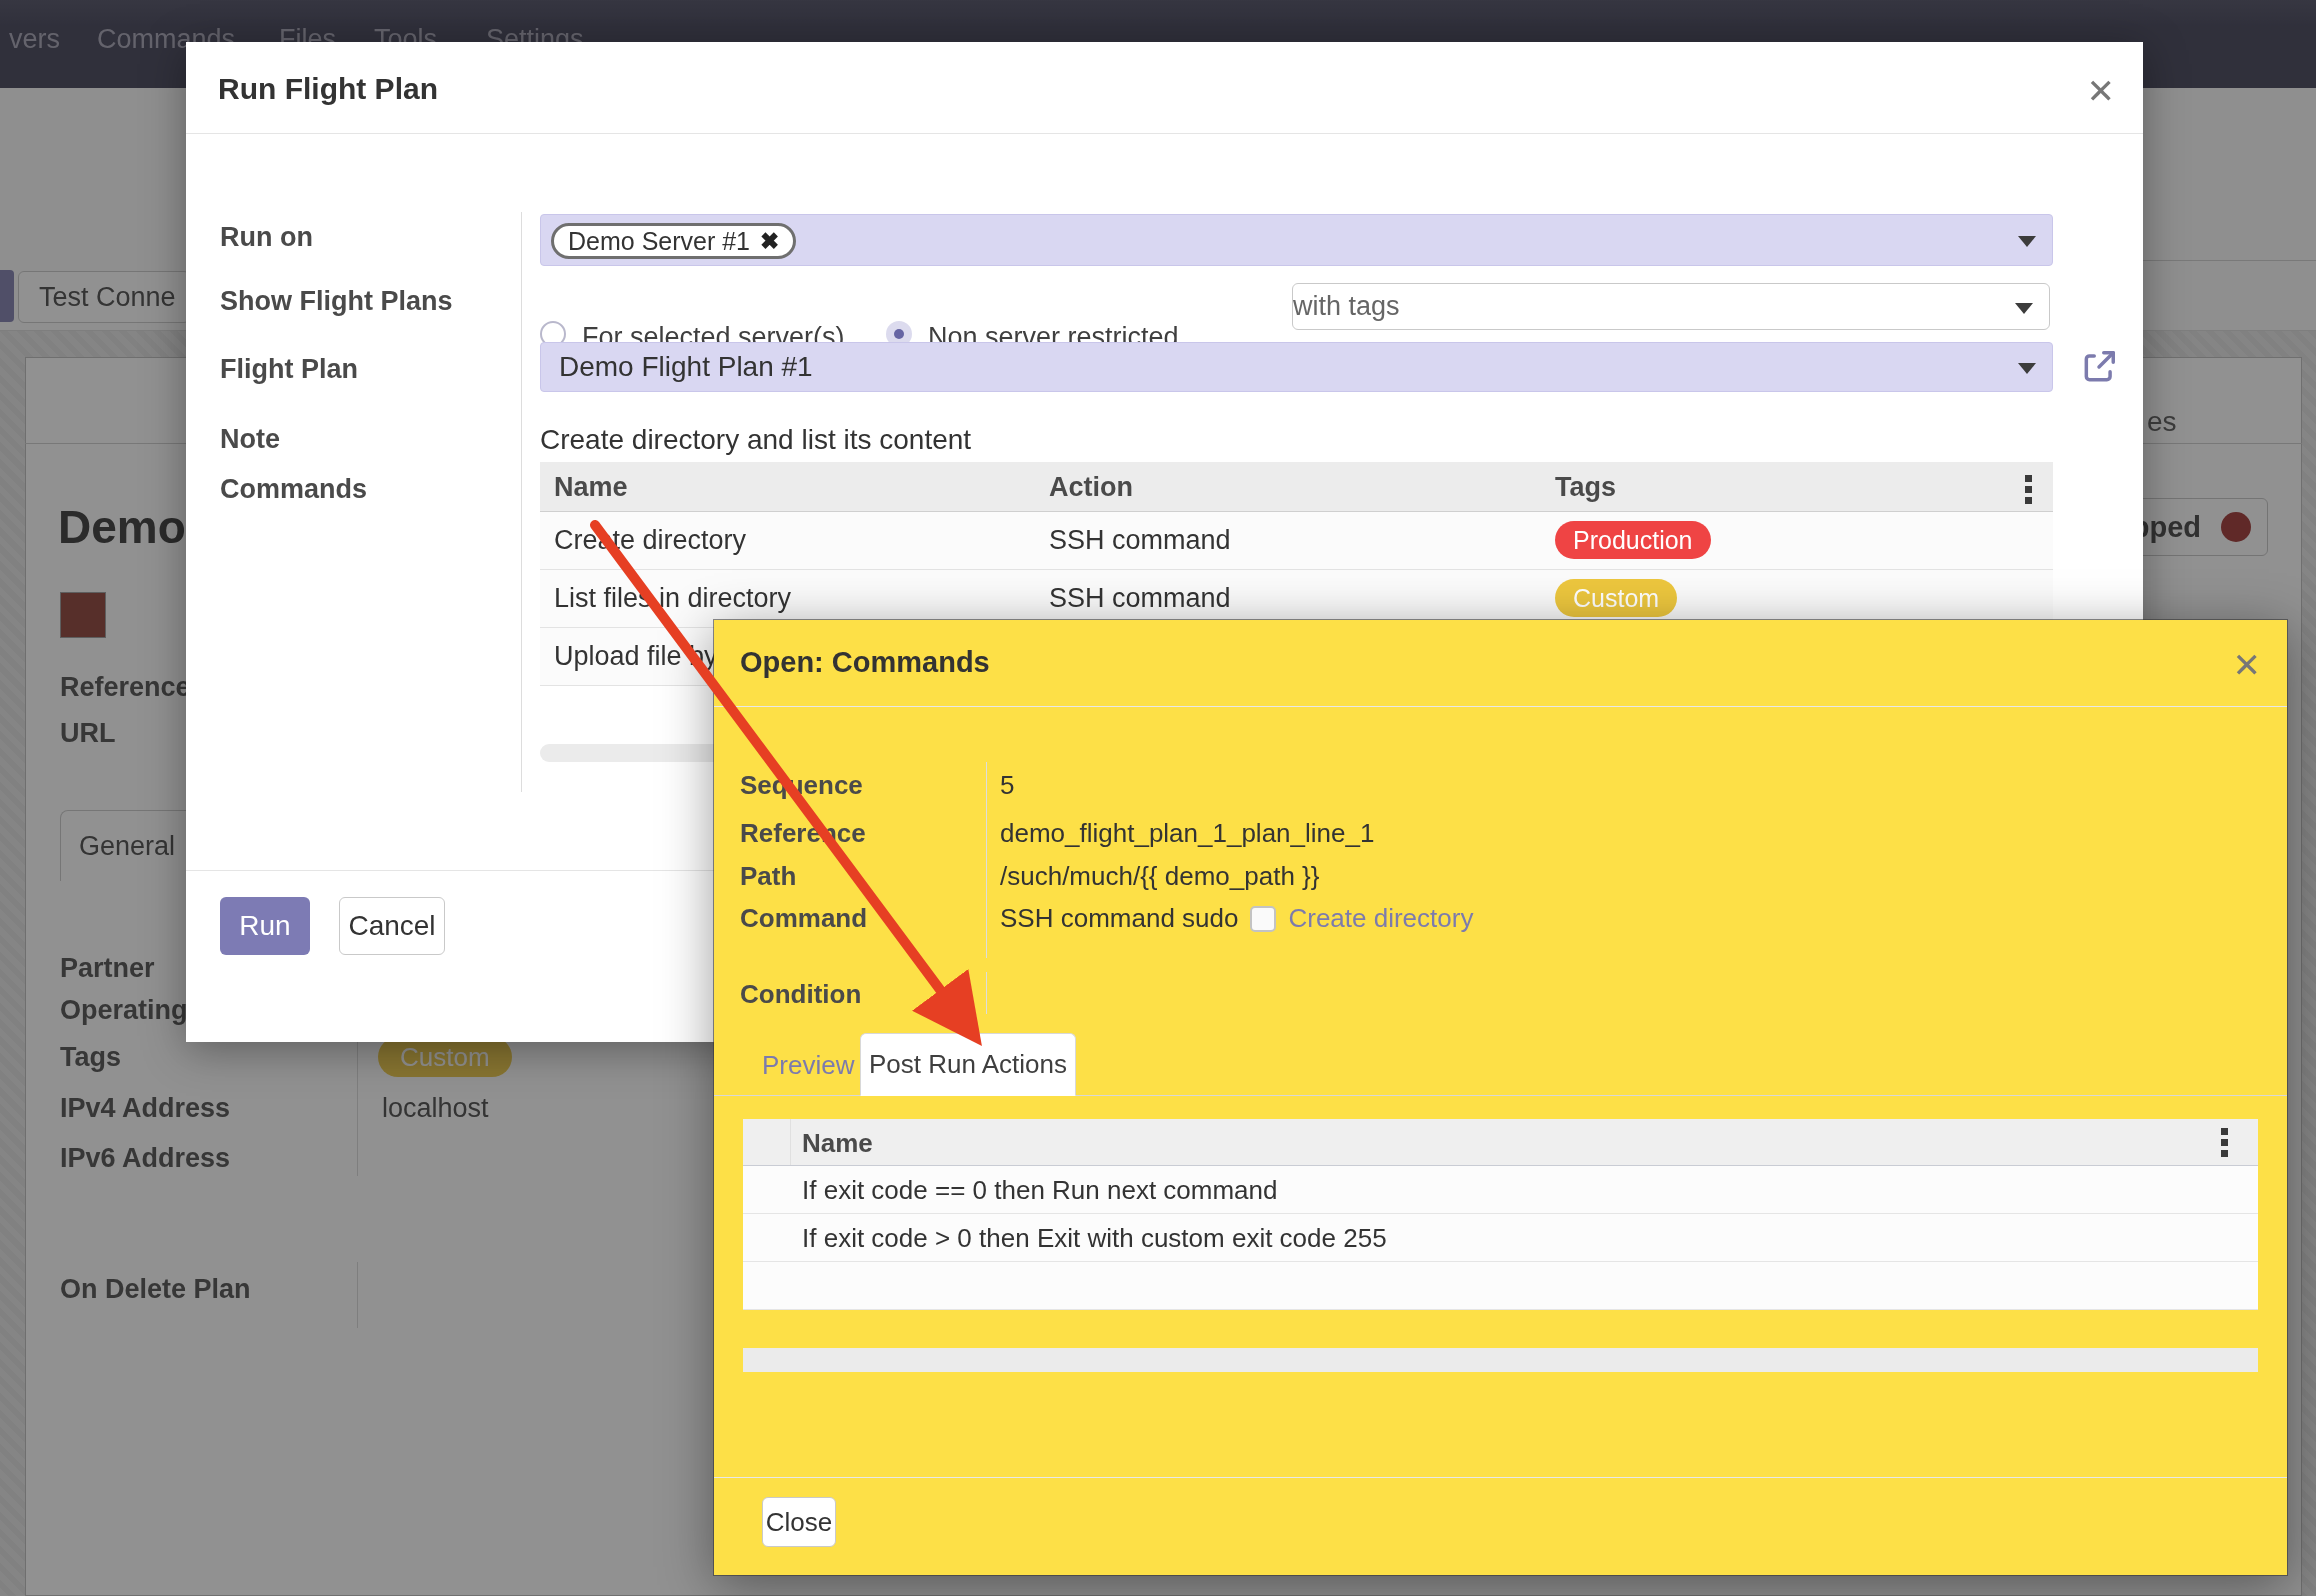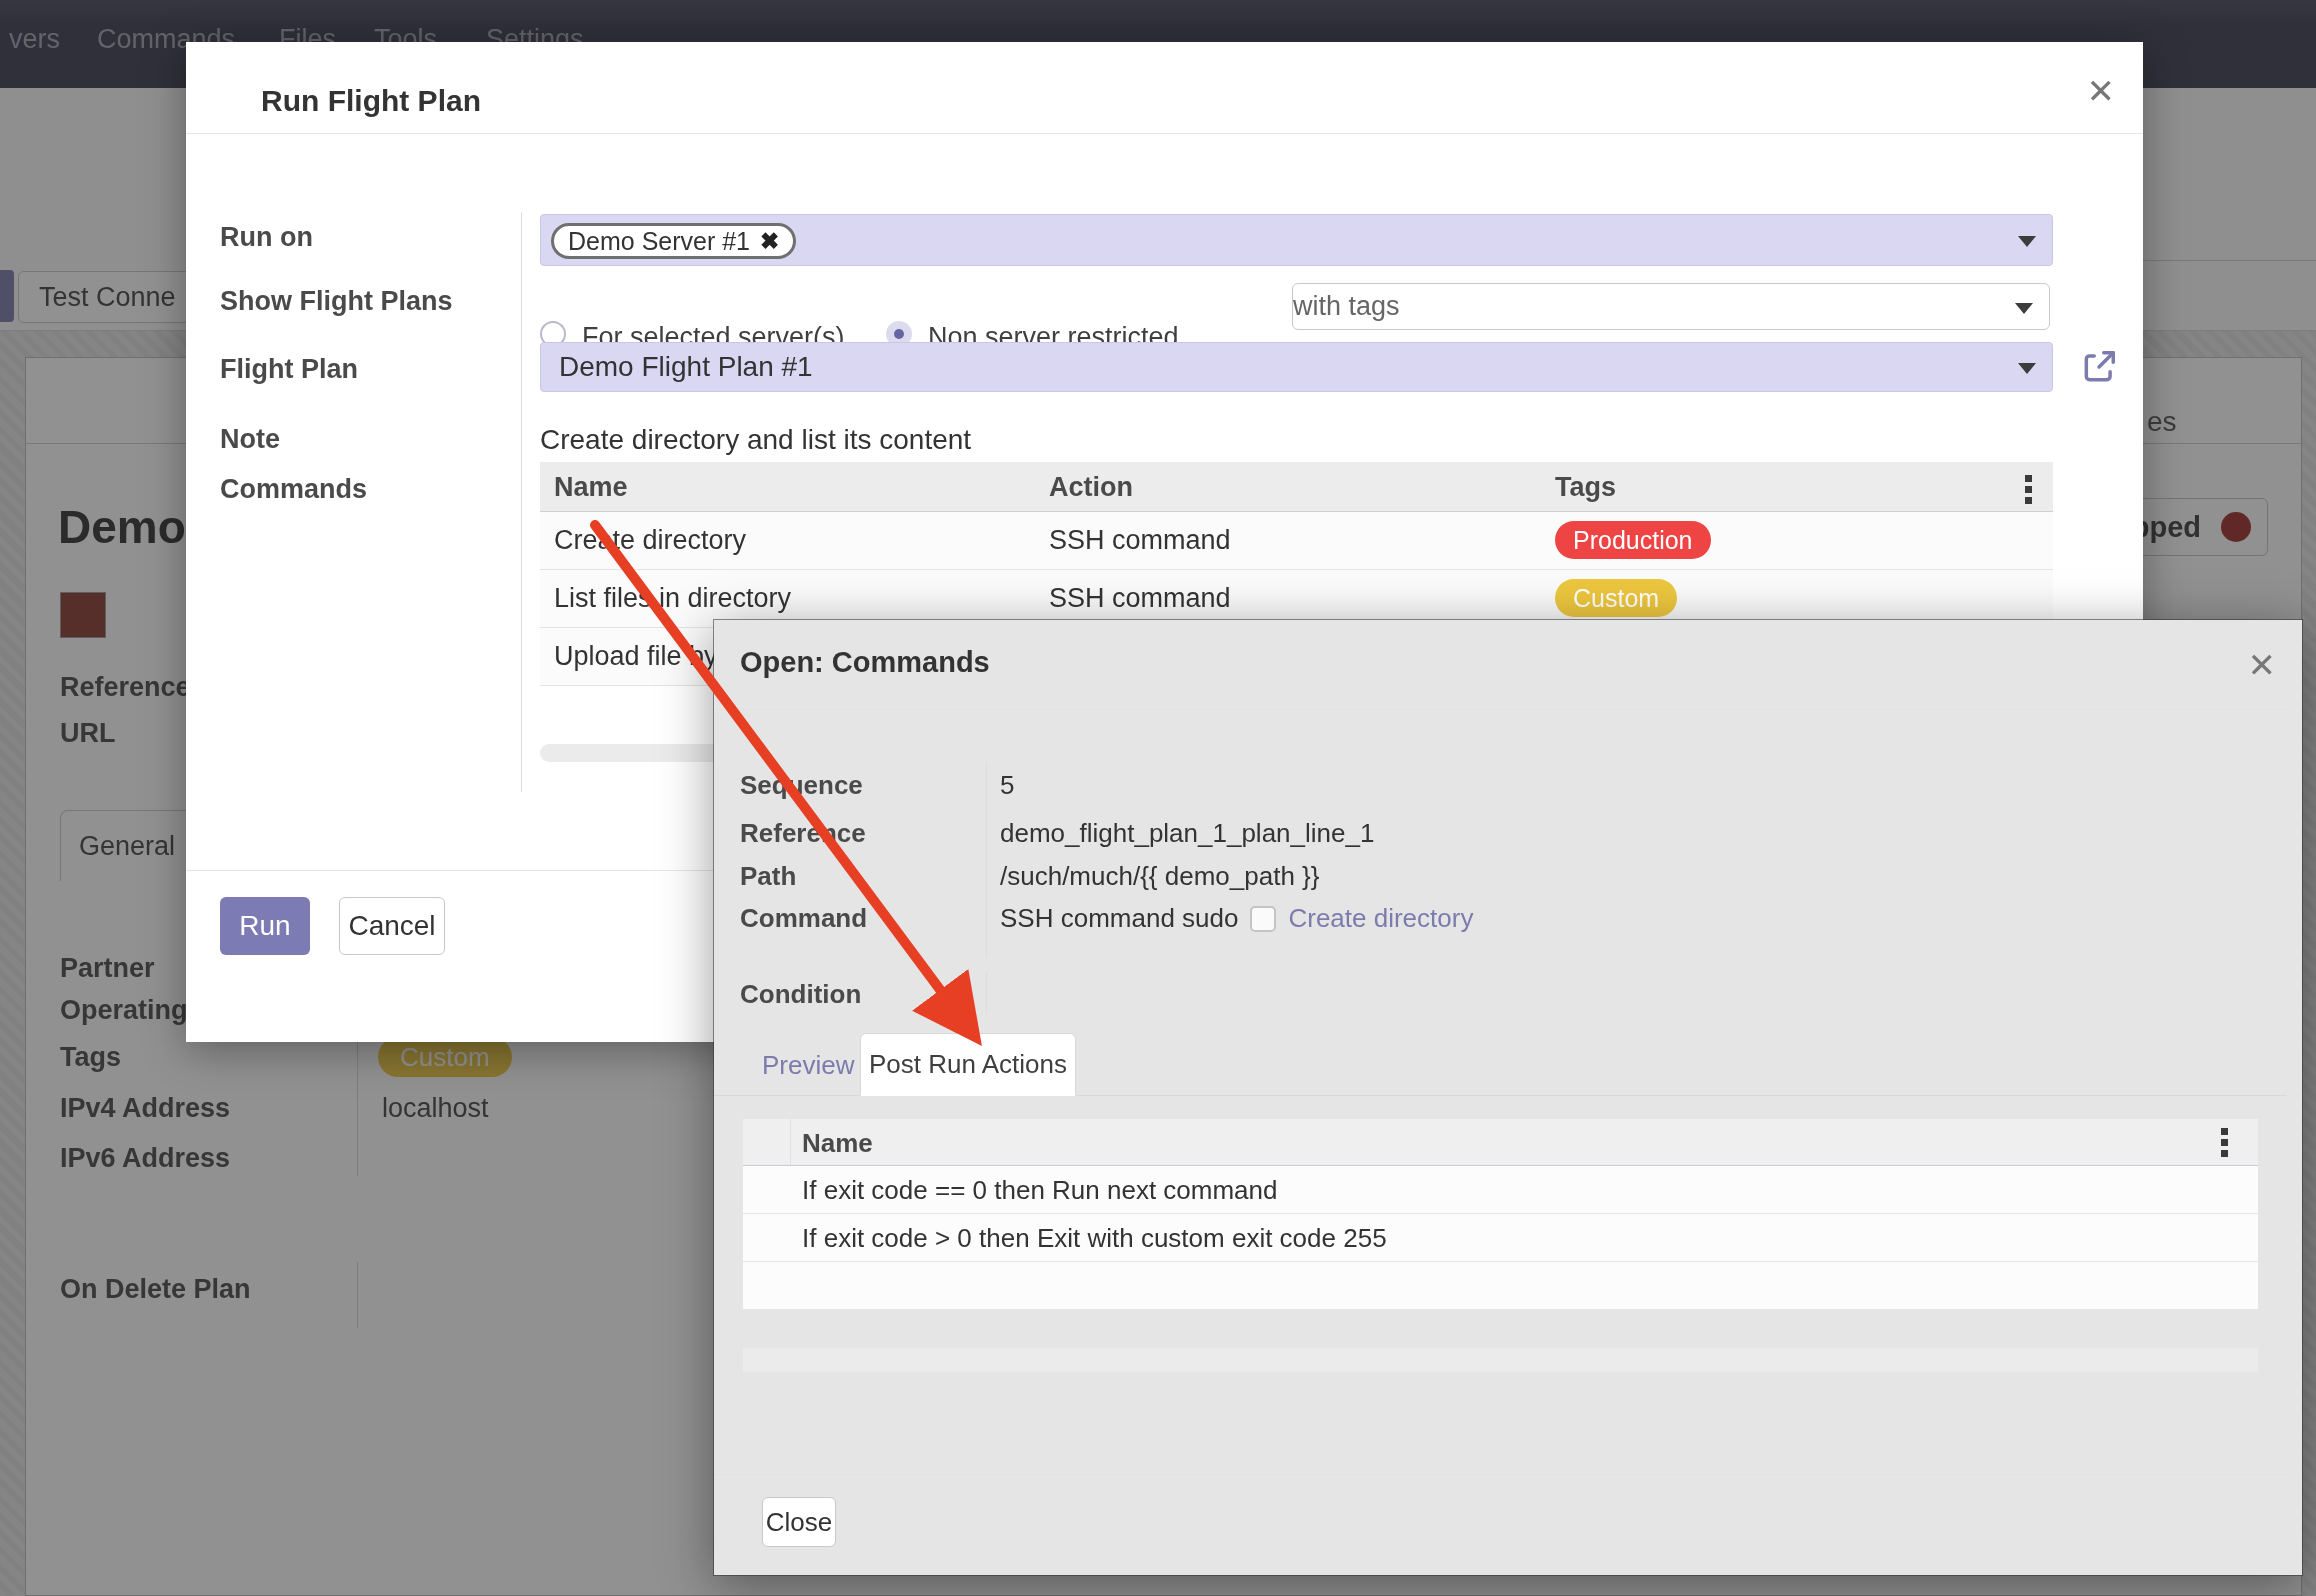--- a/index.html
+++ b/index.html
@@ -45,21 +45,21 @@
               box-sizing:border-box;display:flex;align-items:center;justify-content:flex-end;padding-right:16px;}
   .status-txt{font-size:29px;font-weight:bold;color:#3e3e3e;}
   .status-dot{width:30px;height:30px;border-radius:50%;background:#9c2f2c;margin-left:20px;}
 
   
   .backdrop{left:0;top:0;width:2316px;height:1596px;background:rgba(35,35,35,0.5);z-index:5;}
 
   
   .modal1{left:186px;top:42px;width:1957px;height:1000px;background:#fff;z-index:10;
           box-shadow:0 8px 40px rgba(0,0,0,0.35);}
-  .m1-title{left:32px;top:42px;font-size:30px;font-weight:bold;color:#333;margin-left:43px;}
+  .m1-title{left:32px;top:30px;font-size:30px;font-weight:bold;color:#333;}
   .m-close{font-size:34px;color:#777;line-height:34px;cursor:pointer;}
   .m1-close{right:28px;top:32px;}
   .m1-hline{left:0;top:91px;width:1957px;height:1px;background:#e5e5e5;}
   .m1-label{font-size:27px;font-weight:bold;color:#4a4a4a;}
   .l-runon{left:34px;top:180px;}
   .l-show{left:34px;top:244px;}
   .l-fplan{left:34px;top:312px;}
   .l-note{left:34px;top:382px;}
   .l-cmds{left:34px;top:432px;}
   .m1-vdiv{left:335px;top:170px;width:1px;height:580px;background:#ddd;}
@@ -91,22 +91,22 @@
   .dots{display:flex;flex-direction:column;gap:4px;}
   .dots i{width:7px;height:7px;background:#3a3a3a;display:block;}
   .dots1{left:1485px;top:13px;position:absolute;}
   .scrolltrack1{left:354px;top:702px;width:1513px;height:18px;background:#ebebeb;border-radius:9px;}
   .m1-foot-line{left:0;top:828px;width:1957px;height:1px;background:#e5e5e5;}
   .btn{box-sizing:border-box;text-align:center;border-radius:6px;font-size:28px;}
   .run-btn{left:34px;top:855px;width:90px;height:58px;background:#7d7bb4;color:#fff;line-height:58px;}
   .cancel-btn{left:153px;top:855px;width:106px;height:58px;background:#fff;border:1px solid #c9c9c9;color:#333;line-height:56px;}
 
   
-  .modal2{left:714px;top:620px;width:1573px;height:955px;background:#e5e5e5;z-index:20;
-          outline:1px solid rgba(50,50,50,0.55);box-shadow:0 10px 50px rgba(0,0,0,0.4);padding-left:15px;}
+  .modal2{left:714px;top:620px;width:1573px;height:955px;background:#fde047;z-index:20;
+          outline:1px solid rgba(50,50,50,0.55);box-shadow:0 10px 50px rgba(0,0,0,0.4);}
   .m2-title{left:26px;top:26px;font-size:29px;font-weight:bold;color:#333;}
   .m2-close{right:26px;top:28px;}
   .m2-hline{left:0;top:86px;width:1573px;height:1px;background:#e8e8e8;}
   .m2-label{font-size:26px;font-weight:bold;color:#4a4a4a;left:26px;}
   .f0{top:150px}.f1{top:198px}.f2{top:241px}.f3{top:283px}.f4{top:359px}
   .m2-val{font-size:26px;color:#333;left:286px;}
   .m2-vdiv{left:272px;top:142px;width:1px;height:196px;background:#ddd;}
   .m2-vdiv2{left:272px;top:352px;width:1px;height:42px;background:#ddd;}
   .cmdrow{left:286px;top:283px;display:flex;align-items:center;font-size:26px;color:#333;}
   .chk{width:22px;height:22px;border:2px solid #c3c3c3;border-radius:5px;background:#fafafa;margin:0 12px;display:inline-block;}

